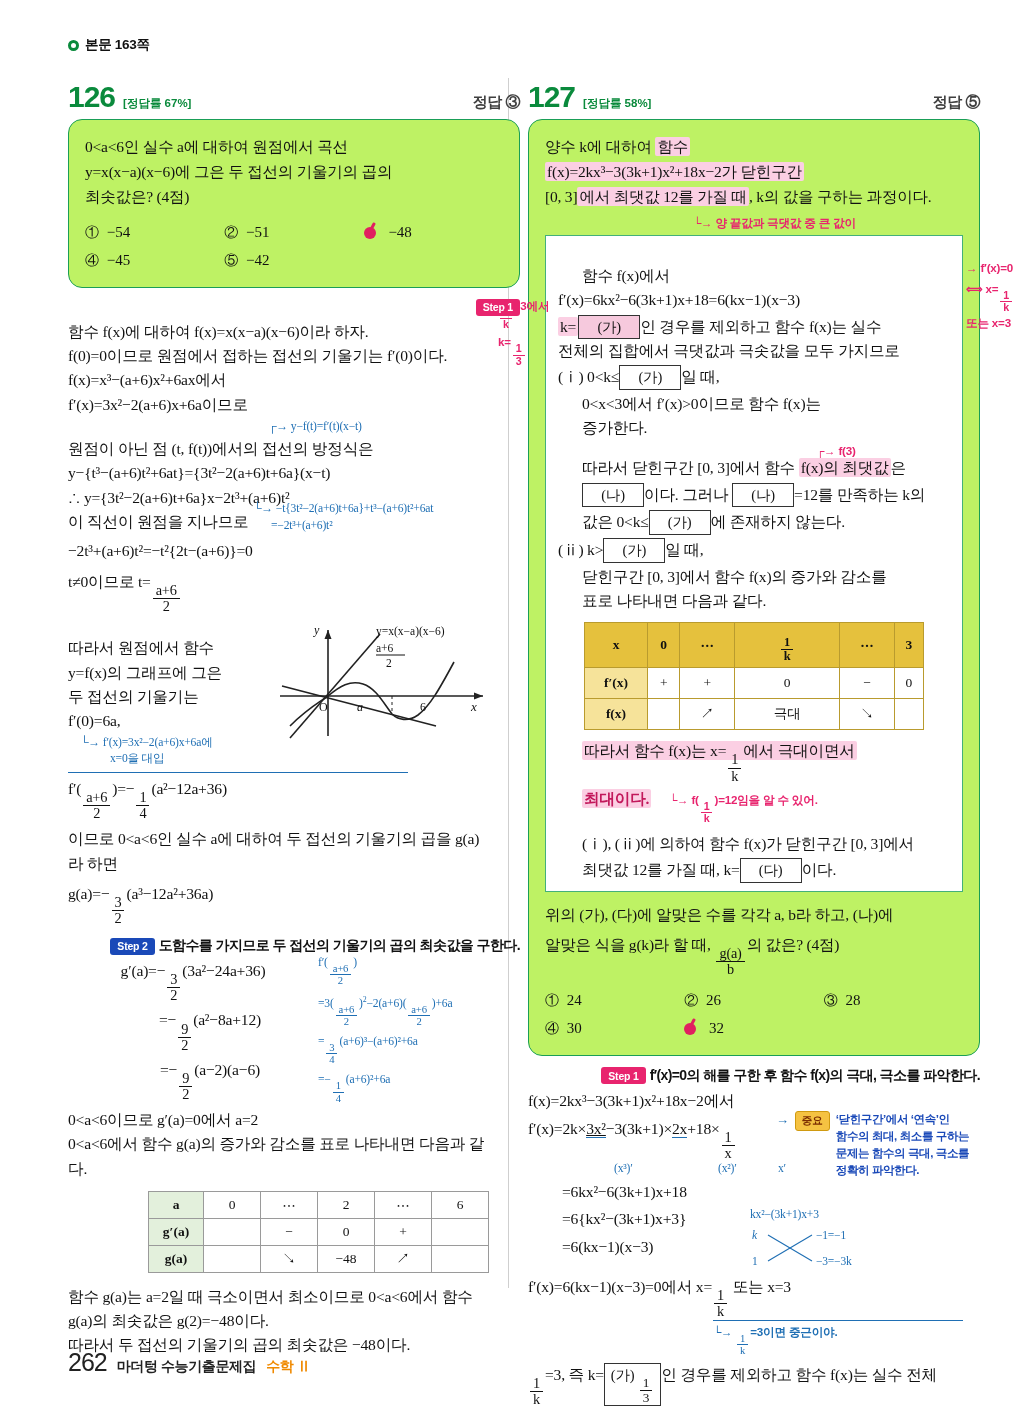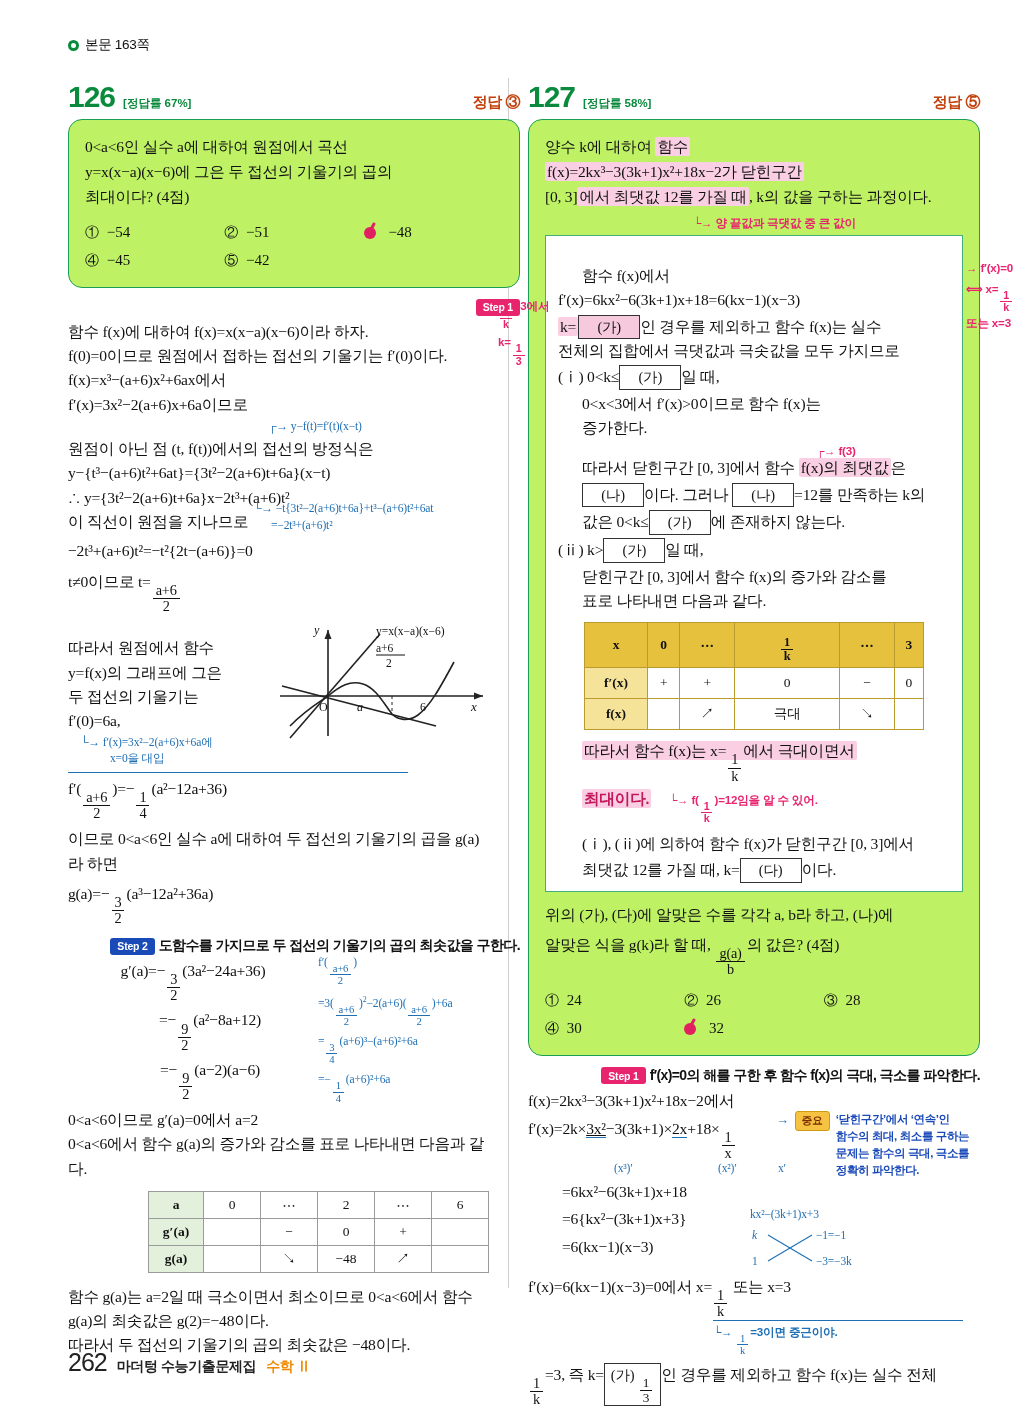--- a/index.html
+++ b/index.html
@@ -9,33 +9,33 @@
     font-family:"Liberation Serif", serif;
     color:#111;
     position:relative;
     overflow:hidden;
   }
   .page{position:relative;width:1016px;height:1415px;}
 
   
   .hdr{position:absolute;left:68px;top:36px;display:flex;align-items:center;gap:6px;}
   .hdr .dot{width:11px;height:11px;border-radius:50%;border:3px solid #0a8a3c;box-sizing:border-box;}
-  .hdr .txt{font-family:"Liberation Sans",sans-serif;font-weight:normal;font-size:13.5px;color:#111;letter-spacing:-.3px;}
+  .hdr .txt{font-family:"Liberation Sans",sans-serif;font-weight:bold;font-size:13.5px;color:#111;letter-spacing:-.3px;}
 
   
   .col{position:absolute;top:78px;width:452px;}
   .col-left{left:68px;}
   .col-right{left:528px;}
 
   
   .ptitle{display:flex;align-items:flex-end;justify-content:space-between;height:34px;}
   .ptitle .lhs{display:flex;align-items:baseline;gap:8px;}
   .pnum{font-family:"Liberation Sans",sans-serif;font-weight:bold;font-size:30px;color:#0a8a3c;line-height:1;letter-spacing:-1px;}
   .prate{font-family:"Liberation Sans",sans-serif;font-size:11.5px;color:#0a8a3c;font-weight:bold;}
-  .pans{font-family:"Liberation Sans",sans-serif;font-weight:bold;font-size:15px;color:#c2410c;letter-spacing:-.5px;}
+  .pans{font-family:"Liberation Sans",sans-serif;font-weight:bold;font-size:15px;color:#404040;letter-spacing:-.5px;}
 
   
   .qbox{border:1.6px solid #1a9e57;border-radius:14px;padding:14px 16px 12px 16px;margin-top:7px;background:#bef264;}
   .qline{font-size:15.5px;line-height:1.62;letter-spacing:-.2px;}
   .choices{display:flex;flex-wrap:wrap;margin-top:10px;}
   .choice{width:33.33%;font-size:15px;line-height:1.85;white-space:nowrap;}
   .circ{display:inline-block;font-size:14px;margin-right:4px;}
   .checkmark{display:inline-block;width:17px;height:15px;position:relative;margin-right:4px;vertical-align:-2px;}
   .checkmark i{position:absolute;left:0;top:3px;width:12px;height:12px;border-radius:50%;background:#e02060;}
   .checkmark b{position:absolute;left:6px;top:-2px;width:2.6px;height:13px;background:#e02060;transform:rotate(28deg);border-radius:1px;}
@@ -113,21 +113,21 @@
       <span class="lhs">
         <span class="pnum">126</span>
         <span class="prate">[정답률 67%]</span>
       </span>
       <span class="pans">정답 ③</span>
     </div>
 
     <div class="qbox">
       <div class="qline">0&lt;a&lt;6인 실수 a에 대하여 원점에서 곡선</div>
       <div class="qline">y=x(x−a)(x−6)에 그은 두 접선의 기울기의 곱의</div>
-      <div class="qline">최대이다? (4점)</div>
+      <div class="qline">최솟값은? (4점)</div>
       <div class="choices">
         <div class="choice">
           <span class="circ">①</span>
           <span>−54</span>
         </div>
         <div class="choice">
           <span class="circ">②</span>
           <span>−51</span>
         </div>
         <div class="choice">

